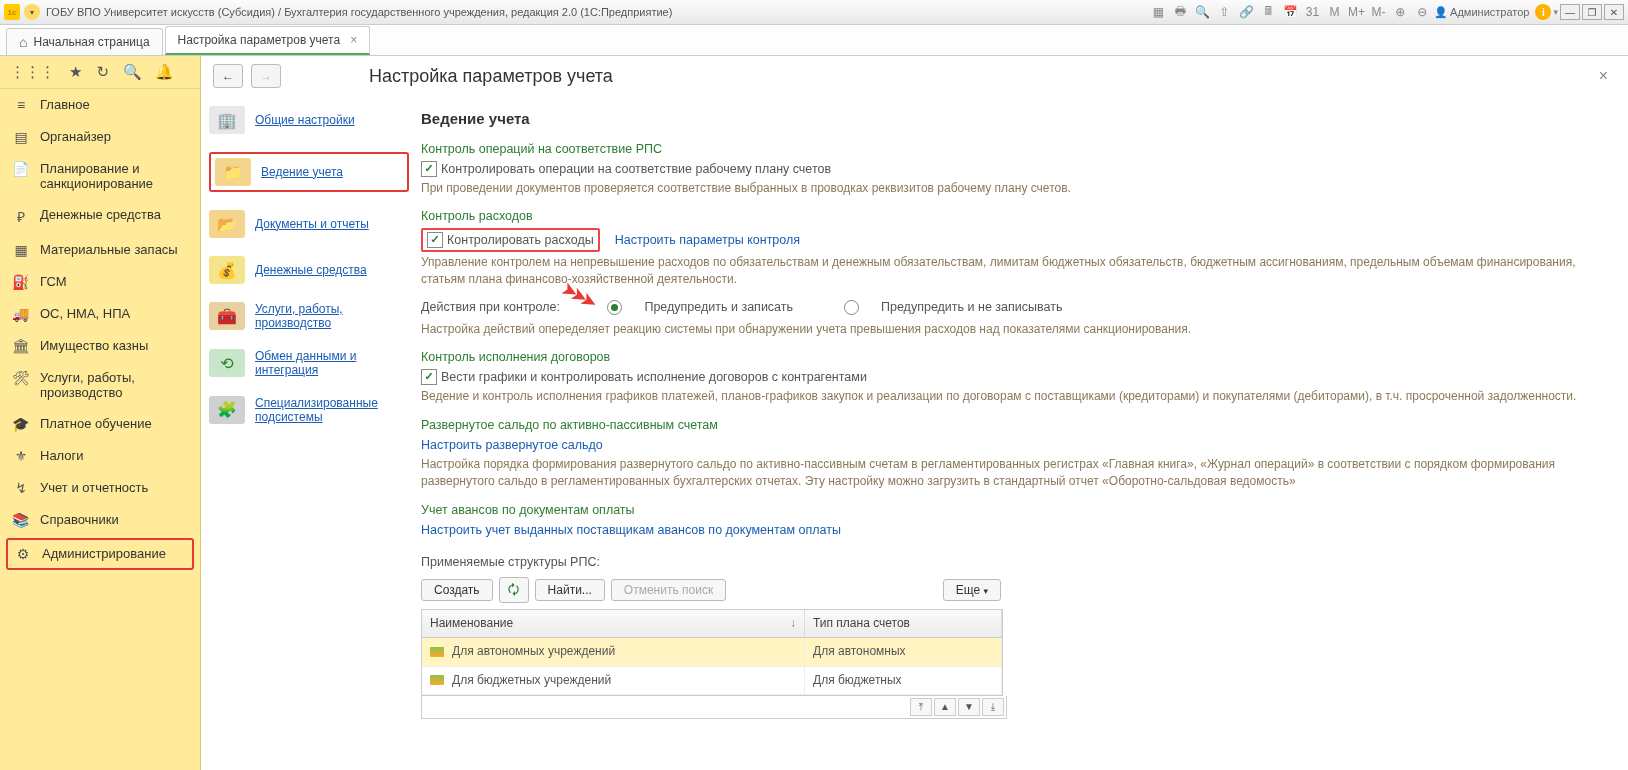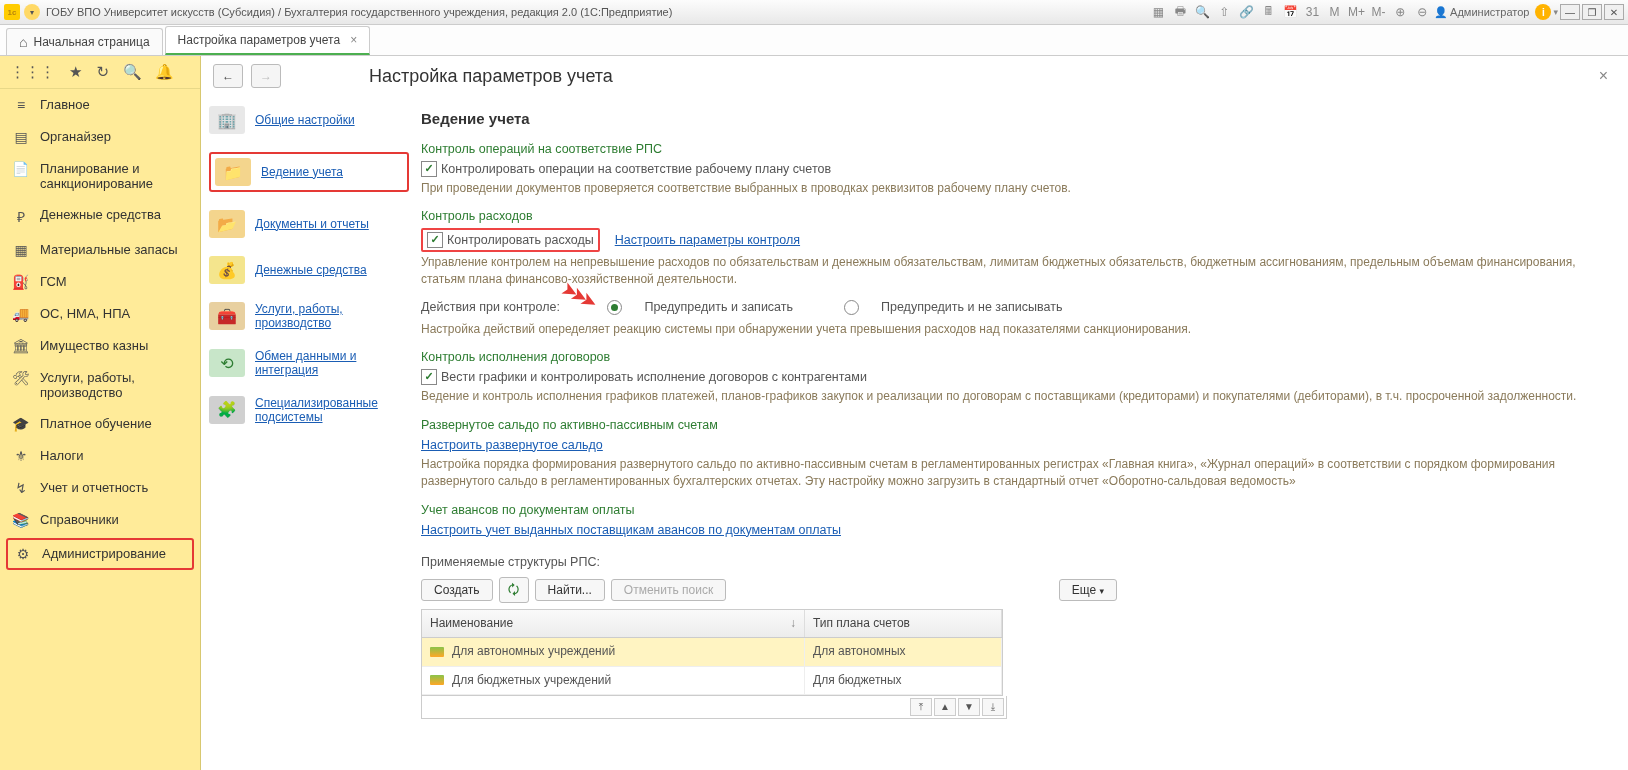--- a/index.html
+++ b/index.html
@@ -40,21 +40,21 @@
 .sec-link{color:#1a5db4;text-decoration:underline;font-size:12px;line-height:1.2}
 .sec-item.highlight{border:2px solid #e53935;padding:4px;border-radius:3px}
 
 .content{flex:1;padding:8px 20px 8px 4px;overflow:auto;font-size:12.5px;color:#555;line-height:1.45}
 .content h2{font-size:15px;font-weight:bold;color:#333;margin:4px 0 10px}
 .group-title{color:#2e7d32;font-size:12.5px;margin:6px 0 2px}
 .cb-row{display:flex;align-items:center;gap:4px;margin:2px 0}
 .cb{width:14px;height:14px;border:1px solid #888;display:flex;align-items:center;justify-content:center;color:#2e7d32;font-size:11px;font-weight:bold;background:#fff}
 .cb.checked::after{content:"✓"}
 .desc{color:#8a7a5a;font-size:12px;margin:2px 0 10px}
-.link{color:#1a5db4;text-decoration:underline}
+.link{color:#1a5db4;}
 .boxed{border:2px solid #ef4444;padding:1px 4px;display:inline-flex;align-items:center;gap:4px;border-radius:2px}
 .radio-row{display:flex;align-items:center;gap:22px;margin:4px 0}
 .radio{width:13px;height:13px;border:1px solid #888;border-radius:50%;display:flex;align-items:center;justify-content:center}
 .radio.sel::after{content:"";width:7px;height:7px;background:#2e7d32;border-radius:50%}
 
 .toolbar{display:flex;gap:6px;margin:6px 0;align-items:center}
 .btn{border:1px solid #bbb;background:#f7f7f7;padding:3px 12px;border-radius:3px;font-size:12px;color:#333}
 .ico-btn{border:1px solid #bbb;background:#f7f7f7;width:28px;height:24px;border-radius:3px;display:flex;align-items:center;justify-content:center;color:#2e7d32;font-size:13px}
 .btn.disabled{color:#aaa}
 .more-btn{margin-left:auto}
@@ -264,21 +264,21 @@
 
         <div class="group-title">Развернутое сальдо по активно-пассивным счетам</div>
         <div><span class="link">Настроить развернутое сальдо</span></div>
         <div class="desc">Настройка порядка формирования развернутого сальдо по активно-пассивным счетам в регламентированных регистрах «Главная книга», «Журнал операций» в соответствии с порядком формирования развернутого сальдо в регламентированных бухгалтерских отчетах. Эту настройку можно загрузить в стандартный отчет «Оборотно-сальдовая ведомость»</div>
 
         <div class="group-title">Учет авансов по документам оплаты</div>
         <div style="margin-bottom:14px"><span class="link">Настроить учет выданных поставщикам авансов по документам оплаты</span></div>
 
         <div style="color:#555;margin-bottom:4px">Применяемые структуры РПС:</div>
 
-        <div class="toolbar" style="width:696px">
+        <div class="toolbar" style="width:580px">
           <button class="btn">Создать</button>
           <div class="ico-btn">🗘</div>
           <button class="btn">Найти...</button>
           <button class="btn disabled">Отменить поиск</button>
           <button class="btn more-btn"><span>Еще</span> <span style="font-size:9px">▾</span></button>
         </div>
 
         <div class="table">
           <div class="thead">
             <div class="th th1">

